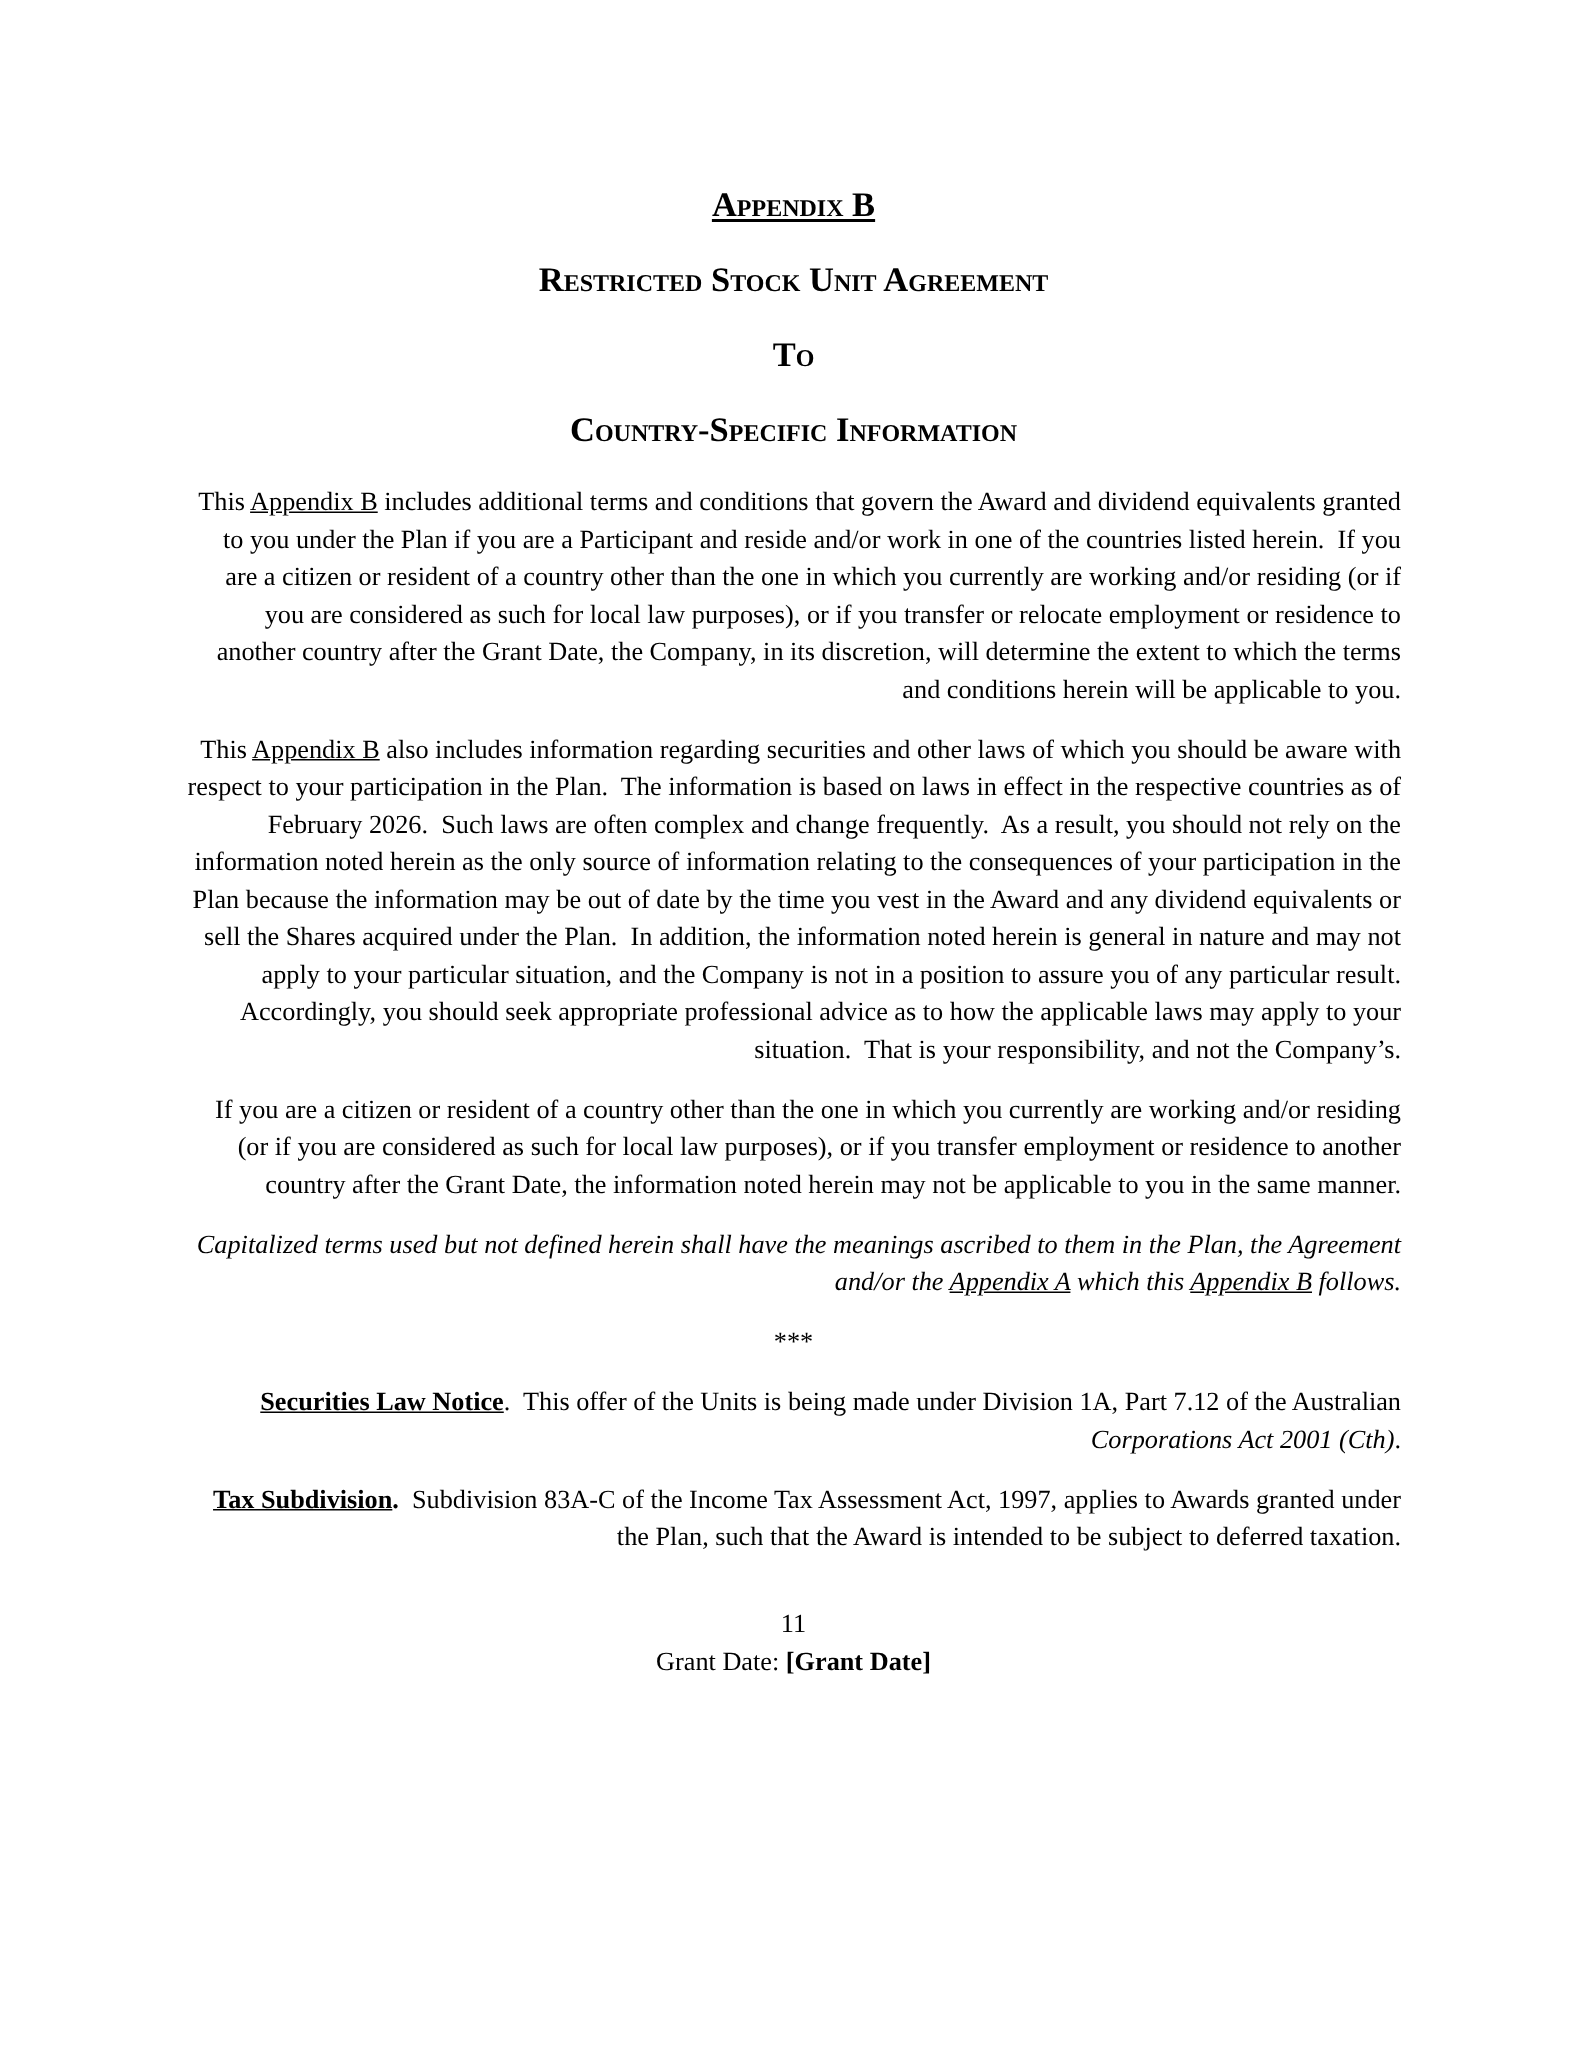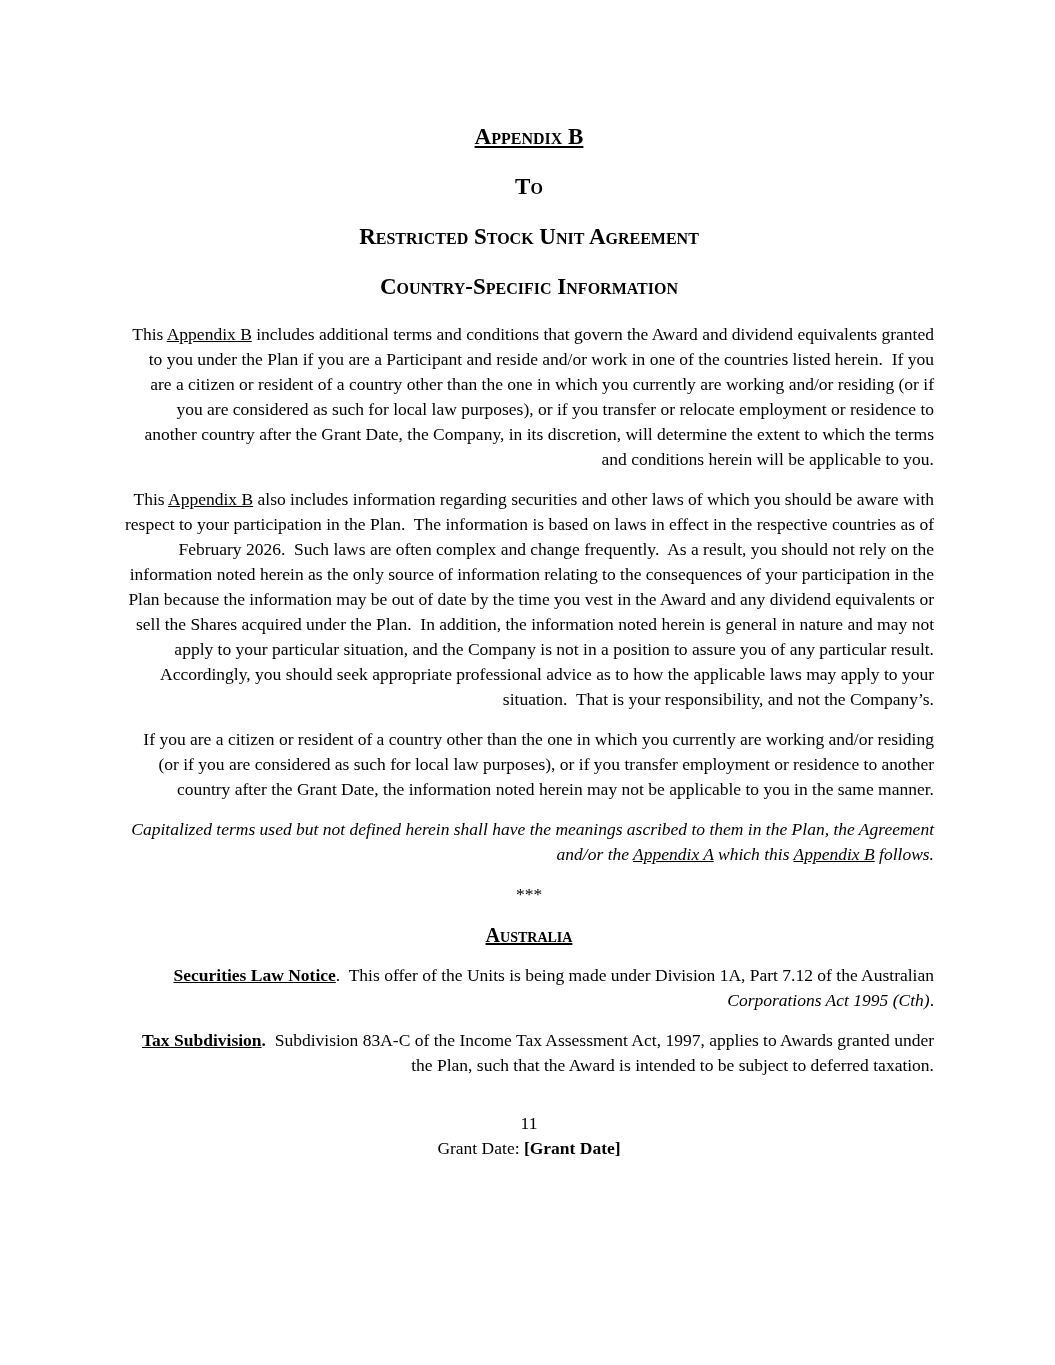--- a/index.html
+++ b/index.html
@@ -63,36 +63,35 @@
   .i { font-style: italic; }
   .u { text-decoration: underline; }
 </style>
 </head>
 <body>
 
 <div class="page">
 
   <header>
     <h1 class="doc-heading"><span class="u">Appendix B</span></h1>
+    <h2 class="doc-heading">Restricted Stock Unit Agreement</h2>
     <h2 class="doc-heading">To</h2>
-    <h2 class="doc-heading">Restricted Stock Unit Agreement</h2>
     <h2 class="doc-heading">Country-Specific Information</h2>
   </header>
 
   <main>
     <p class="body-p" style="margin-top:18px"><span>This </span><span class="u">Appendix B</span><span> includes additional terms and conditions that govern the Award and dividend equivalents granted to you under the Plan if you are a Participant and reside and/or work in one of the countries listed herein.  If you are a citizen or resident of a country other than the one in which you currently are working and/or residing (or if you are considered as such for local law purposes), or if you transfer or relocate employment or residence to another country after the Grant Date, the Company, in its discretion, will determine the extent to which the terms and conditions herein will be applicable to you.</span></p>
     <p class="body-p"><span>This </span><span class="u">Appendix B</span><span> also includes information regarding securities and other laws of which you should be aware with respect to your participation in the Plan.  The information is based on laws in effect in the respective countries as of February 2026.  Such laws are often complex and change frequently.  As a result, you should not rely on the information noted herein as the only source of information relating to the consequences of your participation in the Plan because the information may be out of date by the time you vest in the Award and any dividend equivalents or sell the Shares acquired under the Plan.  In addition, the information noted herein is general in nature and may not apply to your particular situation, and the Company is not in a position to assure you of any particular result.  Accordingly, you should seek appropriate professional advice as to how the applicable laws may apply to your situation.  That is your responsibility, and not the Company’s.</span></p>
     <p class="body-p"><span>If you are a citizen or resident of a country other than the one in which you currently are working and/or residing (or if you are considered as such for local law purposes), or if you transfer employment or residence to another country after the Grant Date, the information noted herein may not be applicable to you in the same manner.</span></p>
     <p class="body-p"><span class="i">Capitalized terms used but not defined herein shall have the meanings ascribed to them in the Plan, the Agreement and/or the </span><span class="i u">Appendix A</span><span class="i"> which this </span><span class="i u">Appendix B</span><span class="i"> follows.</span></p>
 
     <div class="separator">***</div>
 
-    <h3 class="country-heading"><span class="u">Australia</span></h3>
 
-    <p class="body-p"><span class="b u">Securities Law Notice</span><span>.  This offer of the Units is being made under Division 1A, Part 7.12 of the Australian </span><span class="i">Corporations Act 1995 (Cth)</span><span>.</span></p>
+    <p class="body-p"><span class="b u">Securities Law Notice</span><span>.  This offer of the Units is being made under Division 1A, Part 7.12 of the Australian </span><span class="i">Corporations Act 2001 (Cth)</span><span>.</span></p>
     <p class="body-p"><span class="b u">Tax Subdivision</span><span class="b">.</span><span>  Subdivision 83A-C of the Income Tax Assessment Act, 1997, applies to Awards granted under the Plan, such that the Award is intended to be subject to deferred taxation.</span></p>
   </main>
 
   <footer>
     <div class="page-number">11</div>
     <div class="grant-date-line"><span>Grant Date: </span><span class="b">[Grant Date]</span></div>
   </footer>
 
 </div>
 

